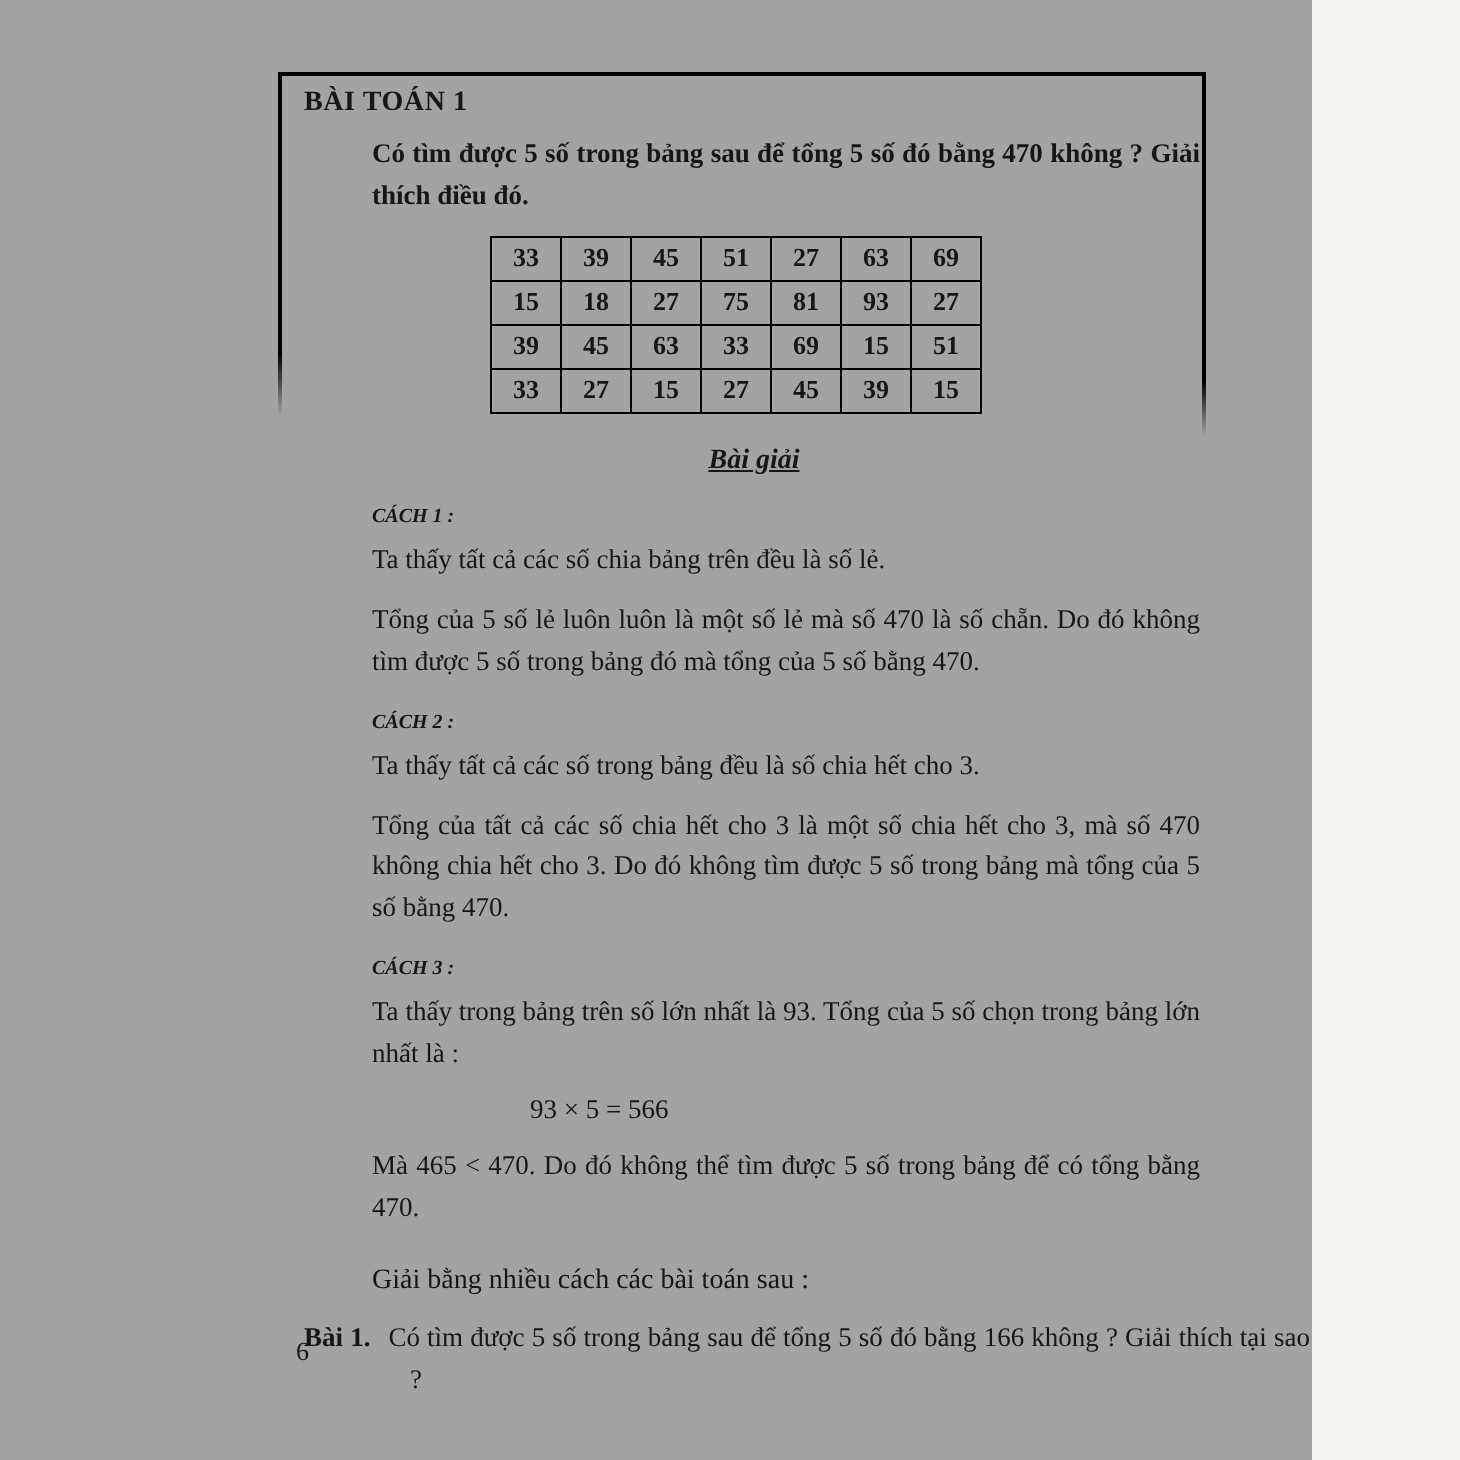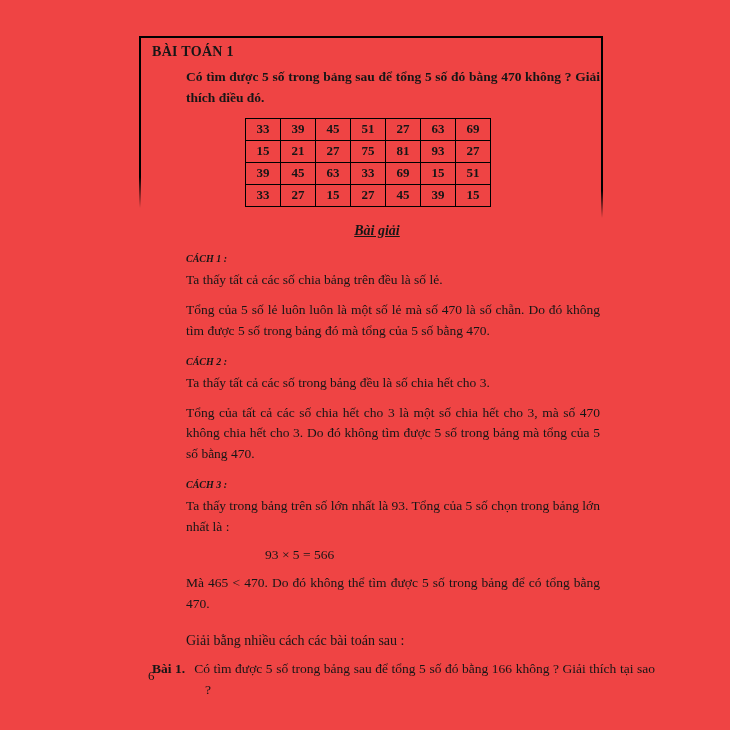--- a/index.html
+++ b/index.html
@@ -4,22 +4,22 @@
 <style>
   html, body { margin: 0; padding: 0; }
   body {
     width: 730px; height: 730px;
     background: #f6f5f2;
     font-family: "Liberation Serif", "DejaVu Serif", serif;
     color: #161616;
   }
   .page {
     position: relative;
-    width: 730px; height: 730px;
-    background: #ef4444;
+    width: 656px; height: 730px;
+    background: #a3a3a3;
     overflow: hidden;
   }
   
   .frame-top {
     position: absolute; left: 139px; top: 36px;
     width: 464px; height: 2px; background: #000;
   }
   .frame-left {
     position: absolute; left: 139px; top: 36px;
     width: 2px; height: 172px;
@@ -104,21 +104,21 @@
             <td>33</td>
             <td>39</td>
             <td>45</td>
             <td>51</td>
             <td>27</td>
             <td>63</td>
             <td>69</td>
           </tr>
           <tr>
             <td>15</td>
-            <td>21</td>
+            <td>18</td>
             <td>27</td>
             <td>75</td>
             <td>81</td>
             <td>93</td>
             <td>27</td>
           </tr>
           <tr>
             <td>39</td>
             <td>45</td>
             <td>63</td>

